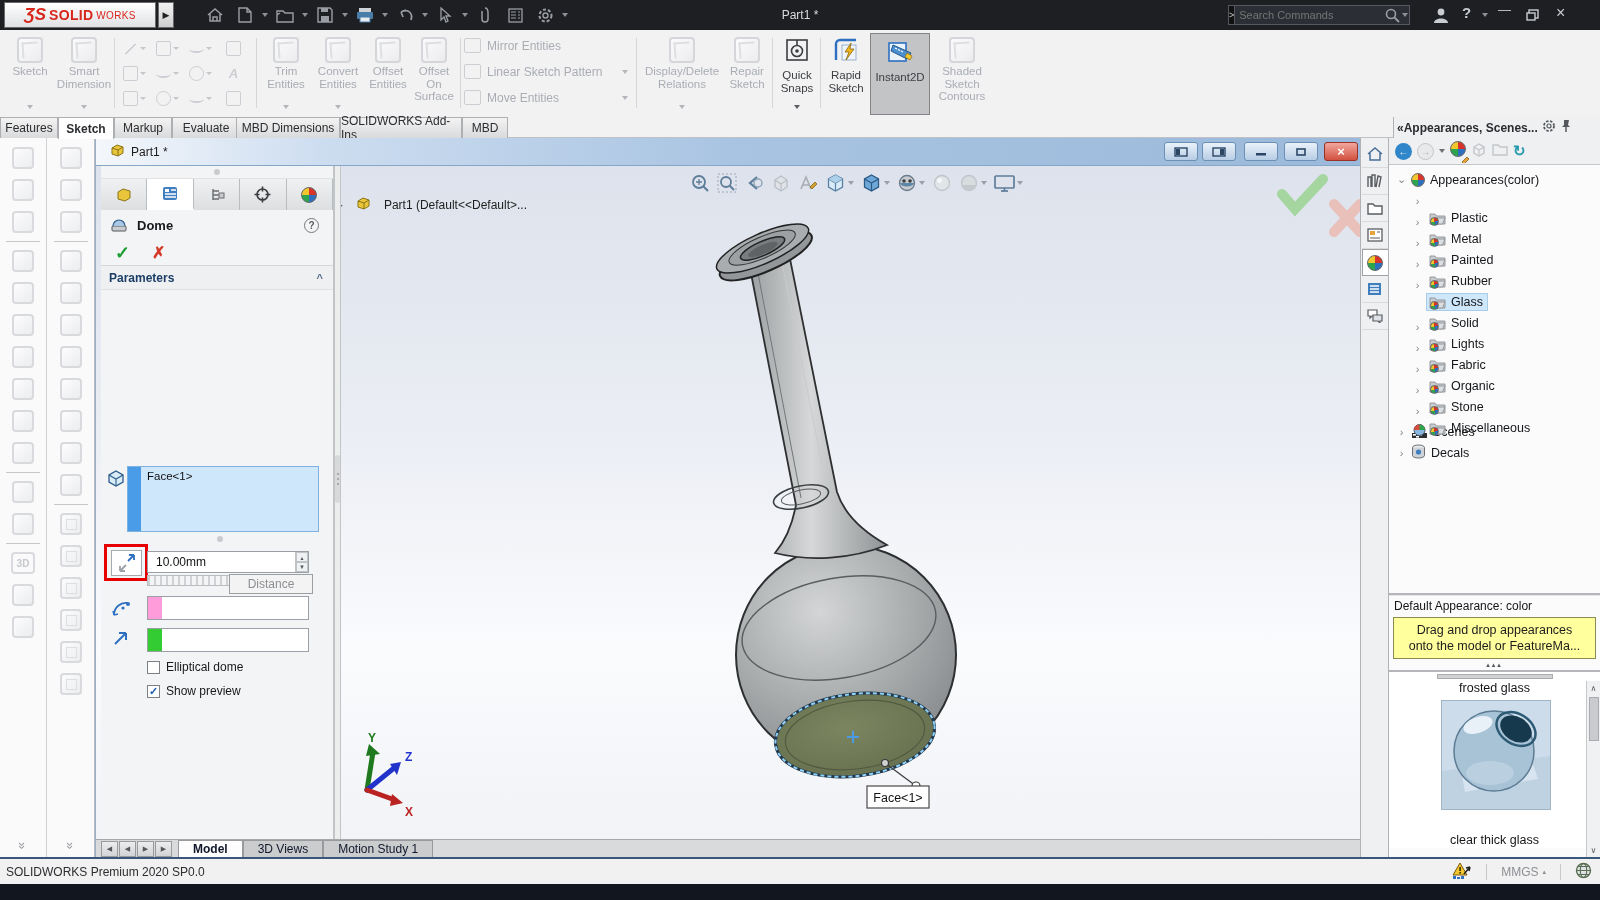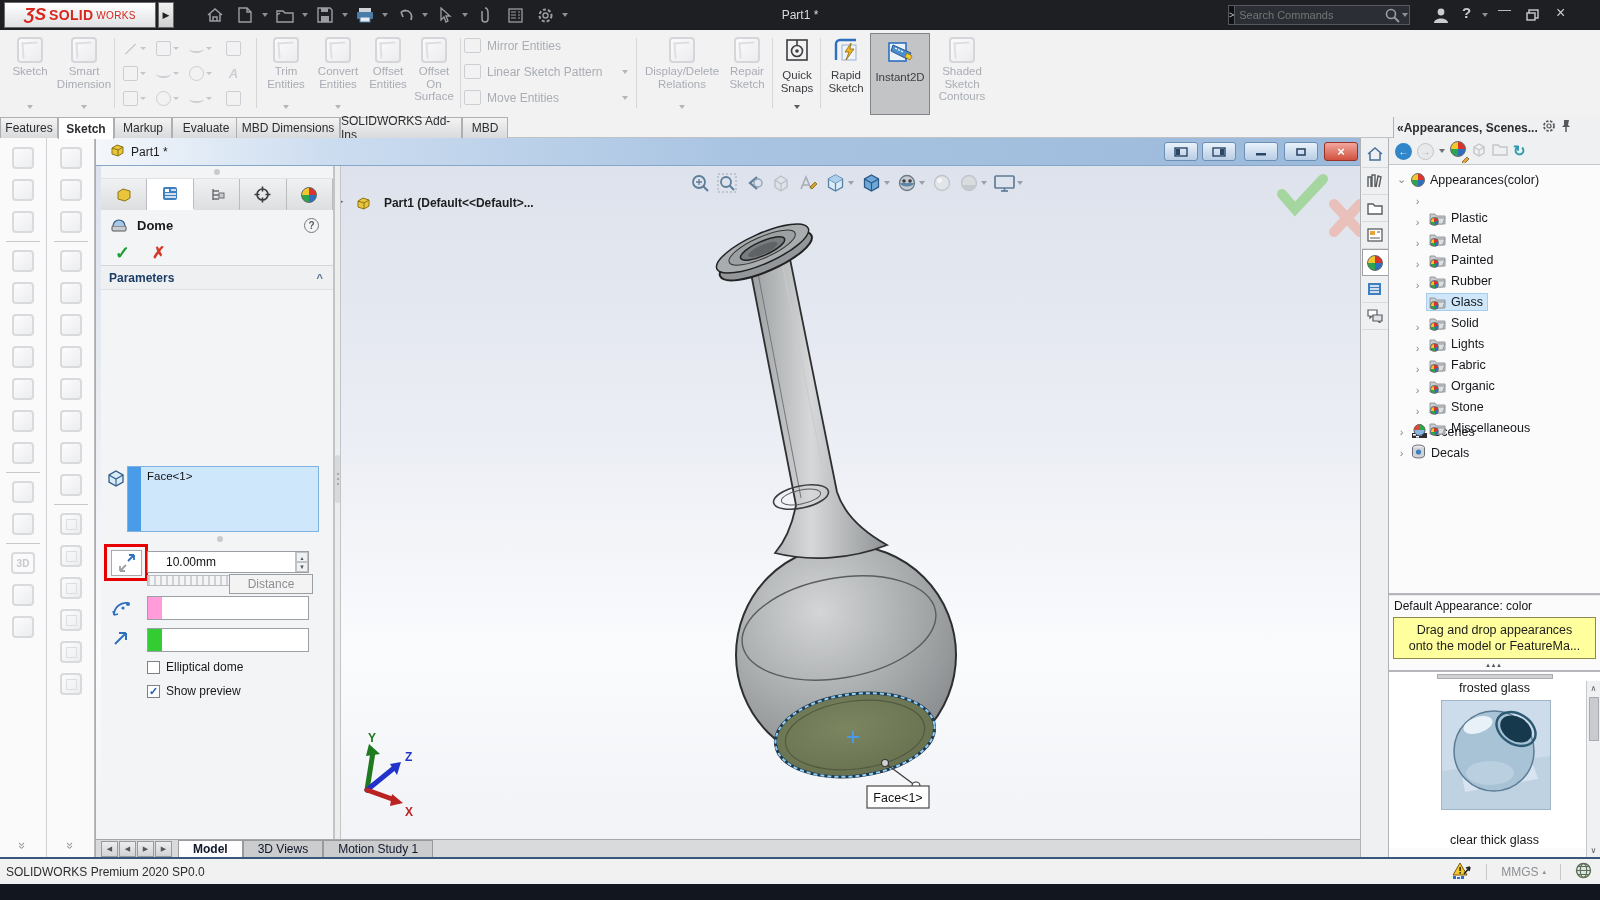--- a/index.html
+++ b/index.html
@@ -80,21 +80,21 @@
 
   #viewport { position:absolute; left:0; top:28px; width:1265px; height:673px; background:linear-gradient(180deg,#dde2ec 0%,#e9ecf3 35%,#fafbfd 72%,#f2f3f6 100%); overflow:hidden; }
   #model-svg { position:absolute; left:0; top:0; }
 
   
   #hud { position:absolute; left:592px; top:5px; display:flex; align-items:center; gap:3px; }
   .hud-it { display:flex; align-items:center; gap:2px; padding:2px; }
   .hud-dd { width:0; height:0; border-left:3px solid transparent; border-right:3px solid transparent; border-top:4px solid #9aa0a8; }
 
   
-  #tree-flyout { position:absolute; left:240px; top:30px; display:flex; gap:13px; font-size:12px; color:#1e1e1e;font-weight:bold; }
+  #tree-flyout { position:absolute; left:240px; top:30px; display:flex; align-items:center; gap:13px; font-size:12px; color:#1e1e1e; }
   #tree-flyout .arr { color:#5c5f64; font-size:9px; }
 
   
   #pm { position:absolute; left:5px; top:0px; width:233px; height:673px; background:#f3f4f5; border-right:1px solid #c2c5c8; }
   #pm-grip { height:13px; border-bottom:1px solid #e0e2e4; display:flex; align-items:center; justify-content:center; }
   #pm-grip i { width:6px; height:6px; border-radius:50%; background:#c9cbce; }
   #pm-tabs { display:flex; height:31px; border-bottom:1px solid #b9bcc0; background:#e8e9eb; }
   .pmtab { width:46.6px; height:31px; border-right:1px solid #b9bcc0; display:flex; align-items:center; justify-content:center; background:linear-gradient(180deg,#f0f1f2,#dcdee0); }
   .pmtab.sel { background:#ffffff; border-bottom:2px solid #fff; }
   #pm-feature { height:30px; display:flex; align-items:center; gap:8px; padding-left:8px; position:relative; }
@@ -105,21 +105,21 @@
   #pm-cancel { color:#d33a2a; font-size:16px; font-weight:bold; }
   #pm-params { height:24px; display:flex; align-items:center; padding-left:8px; font-size:12px; font-weight:bold; color:#1c3e66; position:relative; background:#eef0f2; border-bottom:1px solid #dfe1e3; }
   #pm-params .col { position:absolute; right:10px; color:#5a6f8c; font-size:11px; }
   #sel-ic { position:absolute; left:6px; top:304px; }
   #sel-box { position:absolute; left:26px; top:300px; width:192px; height:66px; background:#cfe7fb; border:1px solid #7fb2e0; }
   #sel-strip { position:absolute; left:0; top:0; width:13px; height:100%; background:#4a9ce8; }
   #sel-text { position:absolute; left:19px; top:3px; font-size:11.5px; color:#111; }
   #sel-grip { position:absolute; left:116px; top:370px; width:6px; height:6px; border-radius:50%; background:#c9cbce; }
   #dist-ic { position:absolute; left:10px; top:384px; width:31px; height:26px; background:#fff; border:1px solid #a7aaae; display:flex; align-items:center; justify-content:center; }
   #red-annot { position:absolute; left:3px; top:378px; width:44px; height:37px; border:3px solid #e60000; }
-  #dist-input { position:absolute; left:46px; top:385px; width:162px; height:22px; background:#fff; border:1px solid #9aa0a6; font-size:12px; color:#111; display:flex; align-items:center; padding-left:18px; }
+  #dist-input { position:absolute; left:46px; top:385px; width:162px; height:22px; background:#fff; border:1px solid #9aa0a6; font-size:12px; color:#111; display:flex; align-items:center; padding-left:8px; }
   #spinner { position:absolute; left:194px; top:386px; width:13px; height:20px; border-left:1px solid #c0c3c6; display:flex; flex-direction:column; }
   #spinner span { flex:1; font-size:6px; color:#55585c; display:flex; align-items:center; justify-content:center; border:1px solid #c0c3c6; background:#f0f1f2; }
   #dist-slider { position:absolute; left:46px; top:409px; width:162px; height:11px; border:1px solid #b9bcc0; background:repeating-linear-gradient(90deg,#cfd1d4 0 2px,#f4f5f6 2px 6px); }
   #dist-tip { position:absolute; left:128px; top:408px; width:84px; height:20px; background:#f3f3f3; border:1px solid #9b9ea2; color:#8c8f93; font-size:12px; display:flex; align-items:center; justify-content:center; }
   .pm-row-ic { position:absolute; left:10px; }
   .pm-input { position:absolute; left:46px; width:162px; height:24px; background:#fff; border:1px solid #9aa0a6; }
   .pm-strip { position:absolute; left:0; top:0; width:14px; height:100%; }
   #cb1 { position:absolute; left:46px; top:494px; } #cb2 { position:absolute; left:46px; top:518px; }
   .cbrow { display:flex; align-items:center; gap:6px; font-size:12px; color:#17191c; }
   .cbbox { width:13px; height:13px; border:1px solid #7d8084; background:#fff; display:flex; align-items:center; justify-content:center; font-size:11px; color:#1f5fae; font-weight:bold; line-height:10px; }

